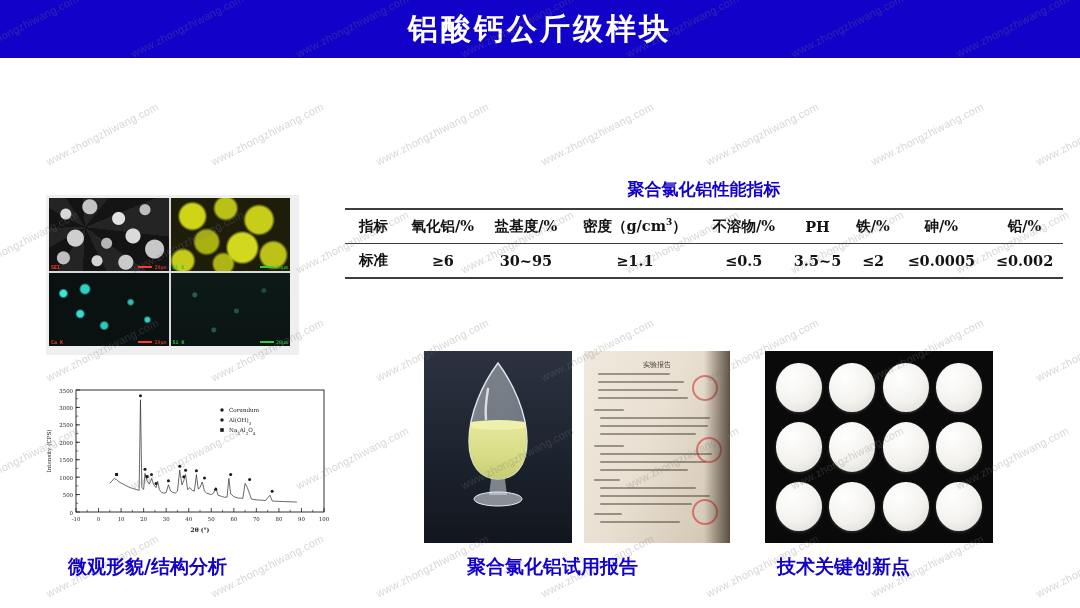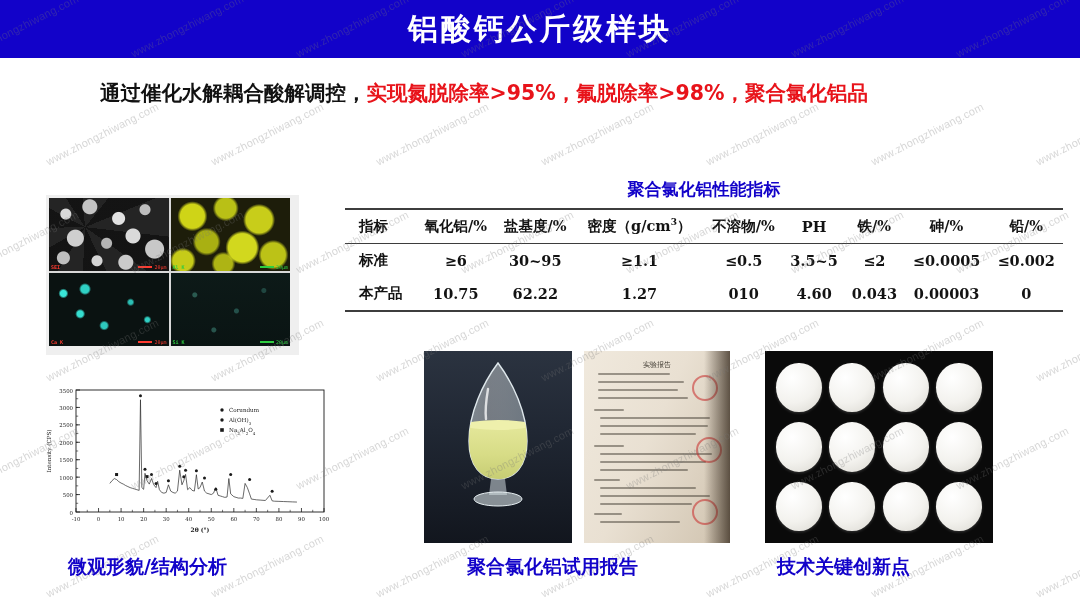--- a/index.html
+++ b/index.html
@@ -220,23 +220,20 @@
   .cap3{ left:777px; top:554px; }
 </style>
 </head>
 <body>
 
 <div class="header">
   <div class="header-title">铝酸钙公斤级样块</div>
 </div>
 
 <div class="intro">
-  <span class="l1">
-    <span>通过催化水解耦合酸解调控，</span><span class="red">实现氮脱除率&gt;95%，氟脱除率&gt;98%，聚合氯化铝品</span>
-  </span>
 </div>
 
 <div class="sem-wrap">
   <div class="sem-grid">
     <div class="sem-cell sem-a">
       <span class="sem-tag" style="color:#ff3b30">SEI</span>
       <span class="sem-scale" style="color:#ff3b30">
           <i class="bar" style="background:#ff3b30"></i>
           <span>20μm</span>
         </span>
@@ -381,31 +378,20 @@
           <td>标准</td>
           <td>≥6</td>
           <td>30~95</td>
           <td>≥1.1</td>
           <td>≤0.5</td>
           <td>3.5~5</td>
           <td>≤2</td>
           <td>≤0.0005</td>
           <td>≤0.002</td>
         </tr>
-        <tr>
-          <td>本产品</td>
-          <td>10.75</td>
-          <td>62.22</td>
-          <td>1.27</td>
-          <td>010</td>
-          <td>4.60</td>
-          <td>0.043</td>
-          <td>0.00003</td>
-          <td>0</td>
-        </tr>
       </tbody>
   </table>
 </div>
 
 <div class="photo-prod">
   <div class="photo-bottle">
     <svg class="bottle" viewBox="0 0 86 150">
       <defs>
         <linearGradient id="glass" x1="0" y1="0" x2="1" y2="0">
           <stop offset="0%" stop-color="#c9d3d8" stop-opacity=".55"></stop>

